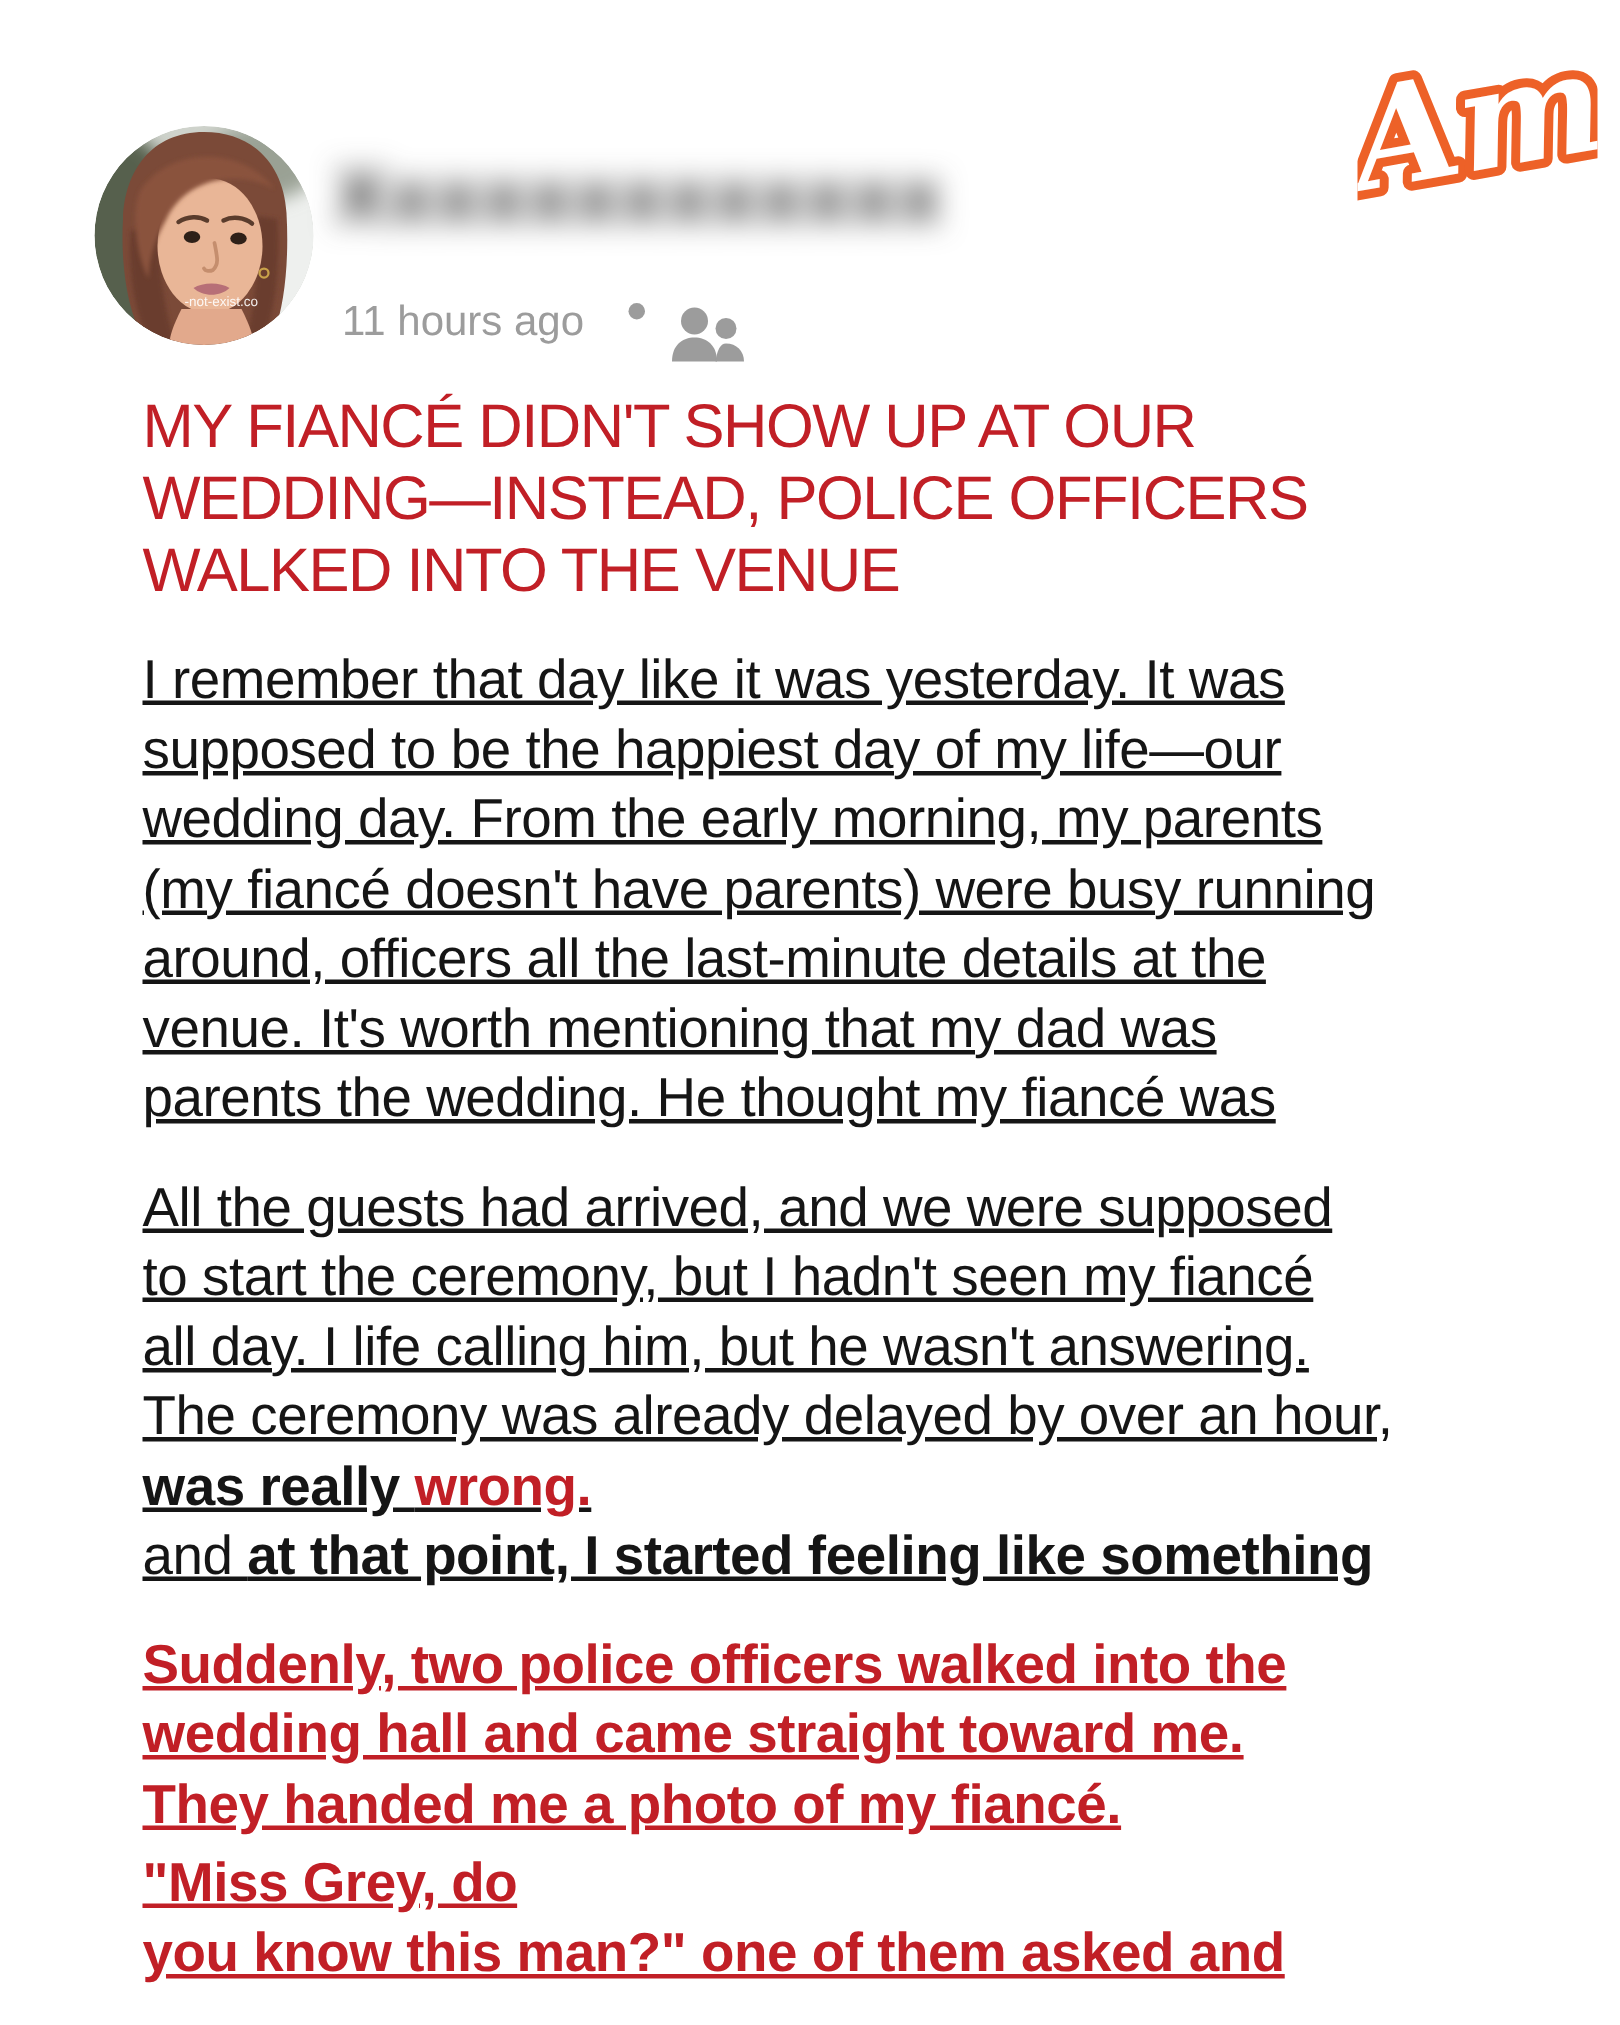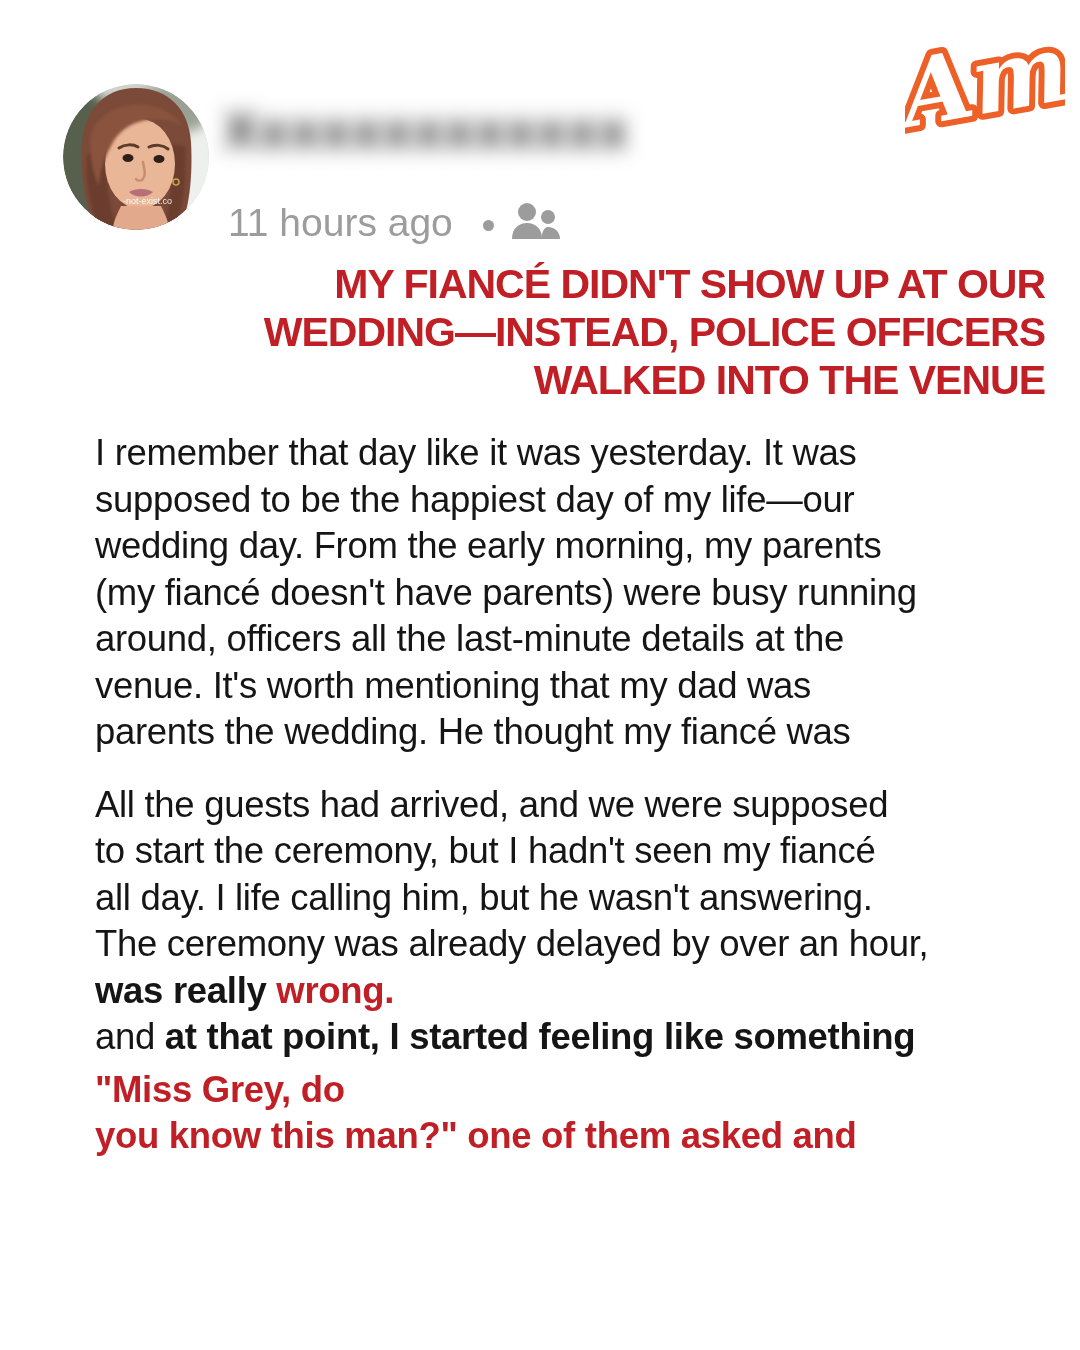--- a/index.html
+++ b/index.html
@@ -14,39 +14,40 @@
   }
   .avatar svg{display:block;}
   .username-blur{
     position:absolute;left:224px;top:102px;
     font-size:50px;font-weight:bold;color:#2b2b2b;
     letter-spacing:3px;filter:blur(10px);
     white-space:nowrap;
   }
   .meta{
     position:absolute;left:228px;top:198px;height:50px;
-    display:flex;align-items:center;
-    color:#9c9c9c;font-size:39px;
+    display:flex;
+    color:#9c9c9c;font-size:28px;
   }
   .meta .dot{
     width:11px;height:11px;border-radius:50%;background:#9c9c9c;
     margin-left:30px;margin-right:16px;margin-top:4px;
   }
   .meta .friends{margin-top:6px;}
   .brand-logo{position:absolute;left:905px;top:18px;width:160px;height:130px;}
   .content{position:absolute;left:95px;top:260px;width:950px;}
   .headline{
-    color:#c11f26;font-weight:bold;
-    font-size:41px;line-height:48px;letter-spacing:-1px;text-align:right;
+    color:#c11f26;font-weight:normal;
+    font-size:41px;line-height:48px;letter-spacing:-1px;
   }
   .line{white-space:nowrap;}
   .para{
     margin-top:26px;
     font-size:36.5px;line-height:46.5px;letter-spacing:-0.3px;
     color:#151515;
+    text-decoration:underline;
   }
   .para.red{color:#c11f26;font-weight:bold;}
   .para.tight{margin-top:6px;}
   span.b{font-weight:bold;}
   span.r{color:#c11f26;}
 </style>
 </head>
 <body>
 
 <div class="avatar">
@@ -132,18 +133,23 @@
         <div class="line"><span>parents the wedding. He thought my fiancé was</span></div>
       </div>
       <div class="para body">
         <div class="line"><span>All the guests had arrived, and we were supposed</span></div>
         <div class="line"><span>to start the ceremony, but I hadn't seen my fiancé</span></div>
         <div class="line"><span>all day. I life calling him, but he wasn't answering.</span></div>
         <div class="line"><span>The ceremony was already delayed by over an hour,</span></div>
         <div class="line"><span class="b">was really </span><span class="b r">wrong.</span></div>
         <div class="line"><span>and </span><span class="b">at that point, I started feeling like something</span></div>
       </div>
+      <div class="para red">
+        <div class="line"><span>Suddenly, two police officers walked into the</span></div>
+        <div class="line"><span>wedding hall and came straight toward me.</span></div>
+        <div class="line"><span>They handed me a photo of my fiancé.</span></div>
+      </div>
       <div class="para red tight">
         <div class="line"><span>"Miss Grey, do</span></div>
         <div class="line"><span>you know this man?" one of them asked and</span></div>
       </div>
     </div>
 </div>
 
 </body></html>

